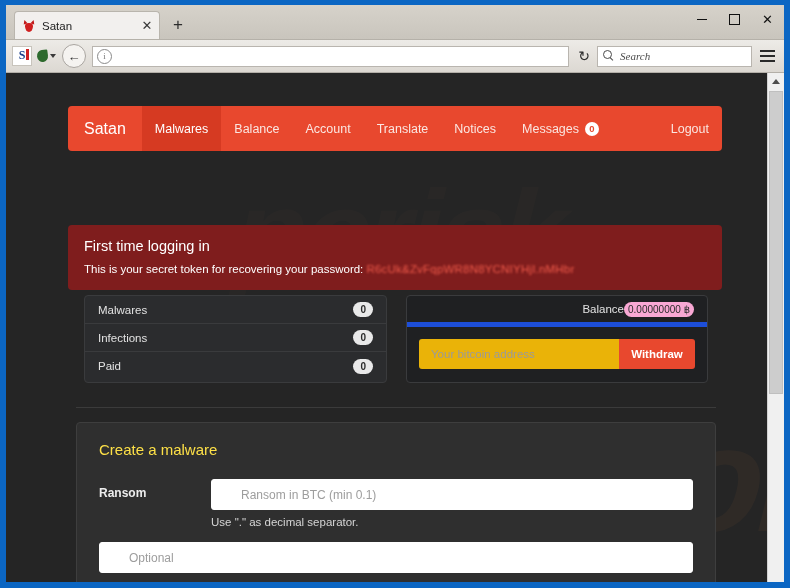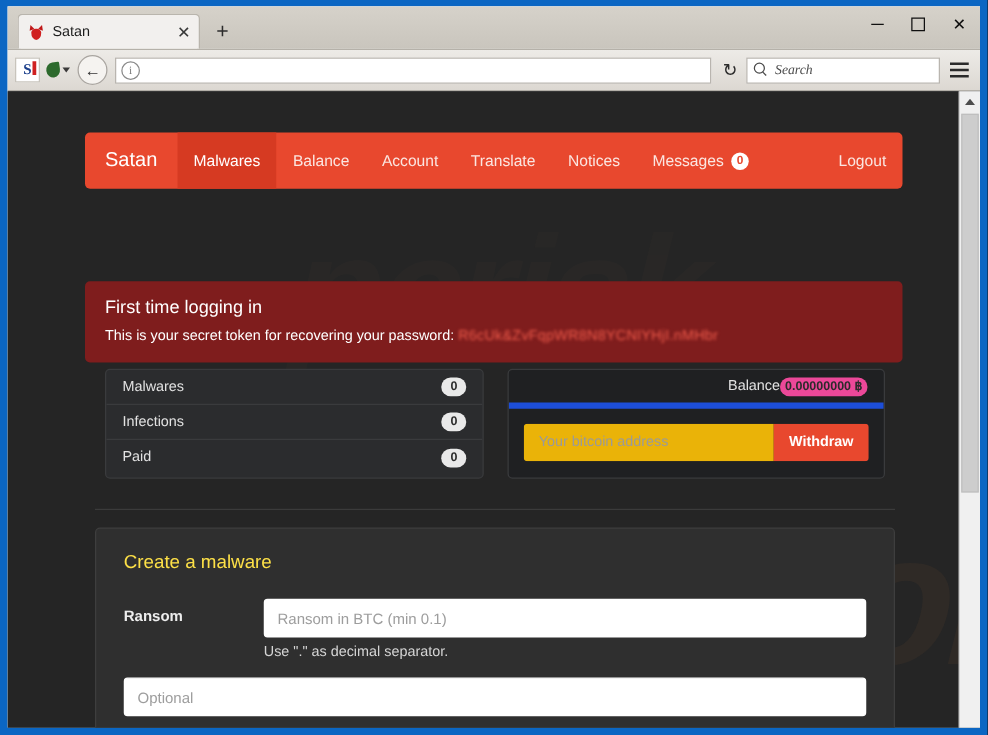--- a/index.html
+++ b/index.html
@@ -445,24 +445,24 @@
     display: flex;
     align-items: center;
     justify-content: flex-end;
     height: 31px;
     padding: 0 13px;
     box-sizing: border-box;
     border-bottom: 5px solid #1d4ed8;
   }
   #balance-label { font-size: 11.5px; color: #e2e2e2; }
   #balance-value {
-    background: #ec4899;
+    background: #f9a8d4;
     color: #2b2b2b;
     font-size: 10px;
-    font-weight: bold;
+    font-weight: normal;
     border-radius: 9px;
     padding: 1px 4px;
     line-height: 13px;
   }
   #withdraw-group {
     display: flex;
     margin: 12px 12px 0 12px;
     height: 30px;
     border-radius: 3px;
     overflow: hidden;
@@ -531,21 +531,21 @@
   }
   .form-field { flex: 1 1 auto; }
   .form-input {
     display: block;
     width: 100%;
     height: 31px;
     background: #ffffff;
     border: 1px solid #ffffff;
     border-radius: 3px;
     box-sizing: border-box;
-    padding: 0 10px;
+    padding: 0 29px;
     font-size: 12px;
     color: #0369a1;
     outline: none;
     font-family: "Liberation Sans", sans-serif;
   }
   .form-input::placeholder { color: #9d9d9d; }
   .help-text {
     font-size: 11.5px;
     color: #d5d5d5;
     margin: 6px 0 14px 0;

